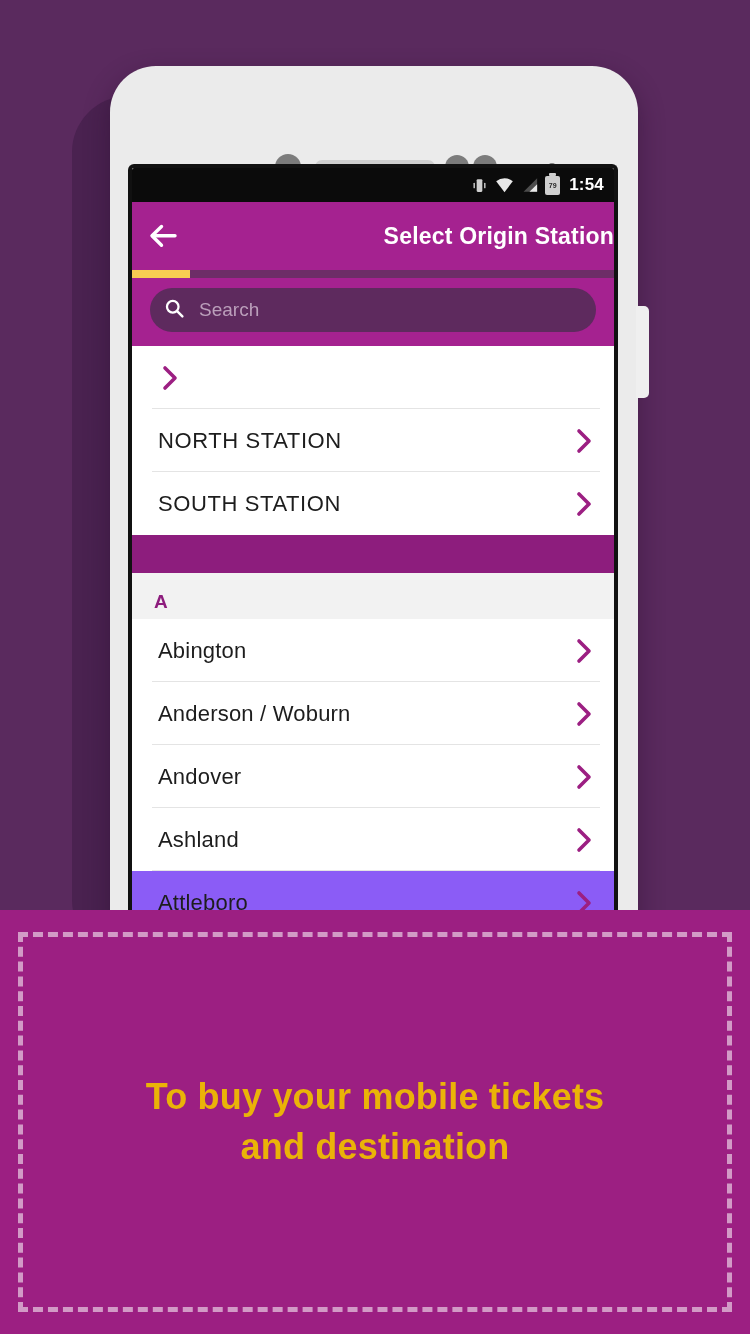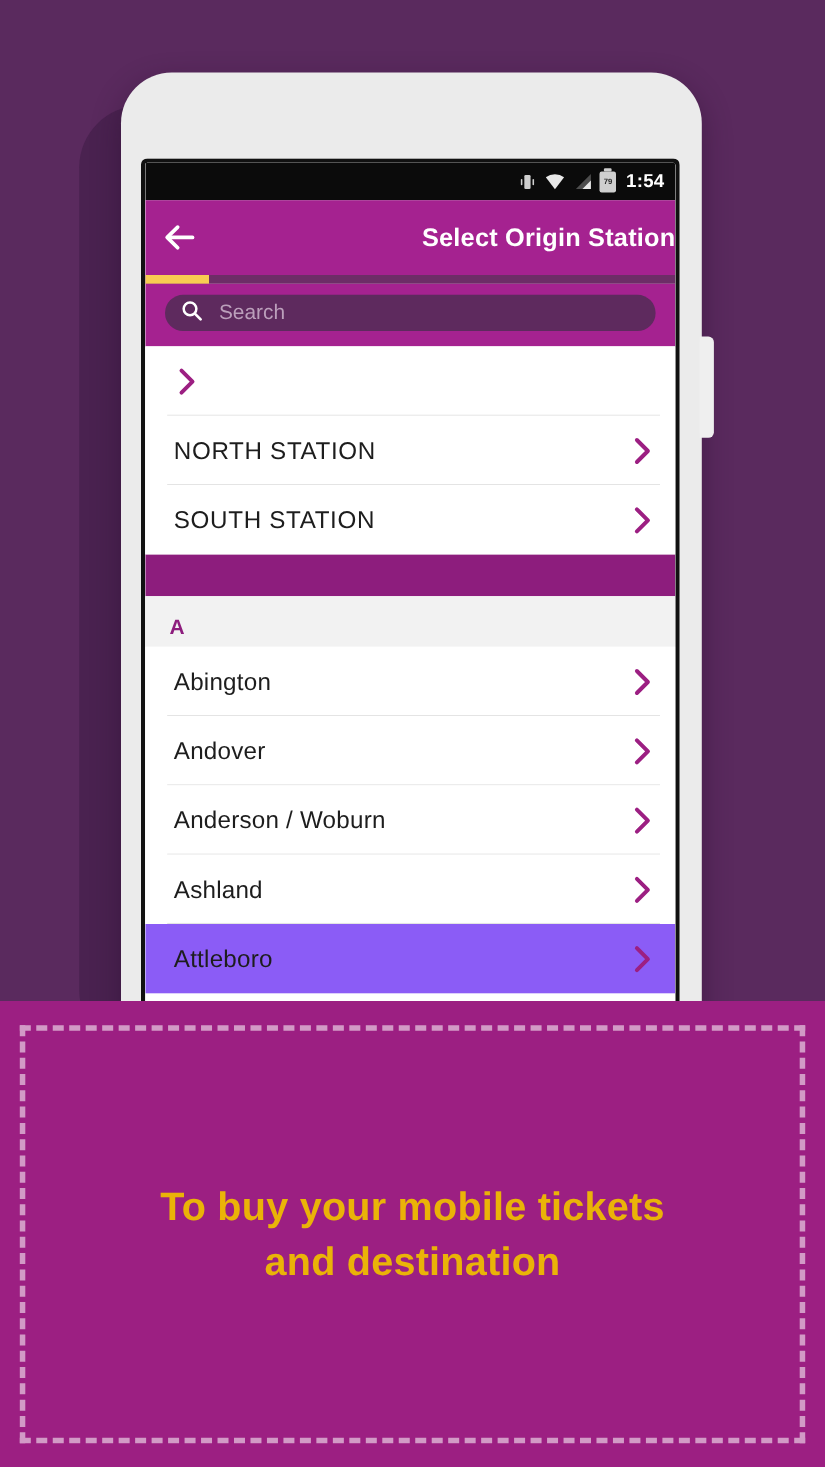--- a/index.html
+++ b/index.html
@@ -33,21 +33,21 @@
     background:#efefef;border-radius:0 5px 5px 0;
   }
 
   
   .hw{position:absolute;top:88px;left:0;width:528px;height:28px;}
   .hw .dot{position:absolute;border-radius:50%;background:#7c7c7c;}
   .hw .speaker{position:absolute;height:14px;border-radius:7px;background:#d0d0d0;}
 
   
   .screen{
-    position:absolute;left:128px;top:144px;width:490px;height:786px;
+    position:absolute;left:128px;top:164px;width:490px;height:786px;
     background:#ffffff;overflow:hidden;
     border:4px solid #111;border-bottom:none;border-radius:6px 6px 0 0;
     box-sizing:border-box;
   }
   .screen-inner{position:absolute;inset:0;overflow:hidden;background:#fff;}
 
   
   .statusbar{
     height:34px;background:#0b0b0b;display:flex;align-items:center;
     justify-content:flex-end;padding-right:10px;gap:7px;
@@ -73,21 +73,21 @@
     color:#fff;font-size:23px;font-weight:bold;letter-spacing:.2px;pointer-events:none;
   }
 
   
   .progress{height:8px;background:#6d2d67;width:100%;}
   .progress > i{display:block;height:100%;background:#f8cc52;}
 
   
   .searchzone{background:#a52290;padding:10px 18px 14px 18px;}
   .searchbar{
-    height:33px;background:#5e2a5e;border-radius:22px;
+    height:44px;background:#5e2a5e;border-radius:22px;
     display:flex;align-items:center;padding:0 14px;gap:12px;
   }
   .search-input{
     flex:1;border:0;outline:0;background:transparent;
     color:#e8d8e8;font-size:19px;font-family:"Liberation Sans", sans-serif;
   }
   .search-input::placeholder{color:#bb9fbb;}
 
   
   .rows{background:#fff;}
@@ -244,30 +244,30 @@
       <div class="row">
         <span class="label">Abington</span>
         <span class="chev">
           <svg width="18" height="26" viewBox="0 0 18 26">
                 <path d="M3 3 L13 13 L3 23" stroke="#9c1f82" stroke-width="3.6" fill="none" stroke-linecap="round" stroke-linejoin="round"></path>
               </svg>
         </span>
         <span class="sep"></span>
       </div>
       <div class="row">
+        <span class="label">Anderson / Woburn</span>
+        <span class="chev">
+          <svg width="18" height="26" viewBox="0 0 18 26">
+                <path d="M3 3 L13 13 L3 23" stroke="#9c1f82" stroke-width="3.6" fill="none" stroke-linecap="round" stroke-linejoin="round"></path>
+              </svg>
+        </span>
+        <span class="sep"></span>
+      </div>
+      <div class="row">
         <span class="label">Andover</span>
-        <span class="chev">
-          <svg width="18" height="26" viewBox="0 0 18 26">
-                <path d="M3 3 L13 13 L3 23" stroke="#9c1f82" stroke-width="3.6" fill="none" stroke-linecap="round" stroke-linejoin="round"></path>
-              </svg>
-        </span>
-        <span class="sep"></span>
-      </div>
-      <div class="row">
-        <span class="label">Anderson / Woburn</span>
         <span class="chev">
           <svg width="18" height="26" viewBox="0 0 18 26">
                 <path d="M3 3 L13 13 L3 23" stroke="#9c1f82" stroke-width="3.6" fill="none" stroke-linecap="round" stroke-linejoin="round"></path>
               </svg>
         </span>
         <span class="sep"></span>
       </div>
       <div class="row">
         <span class="label">Ashland</span>
         <span class="chev">

